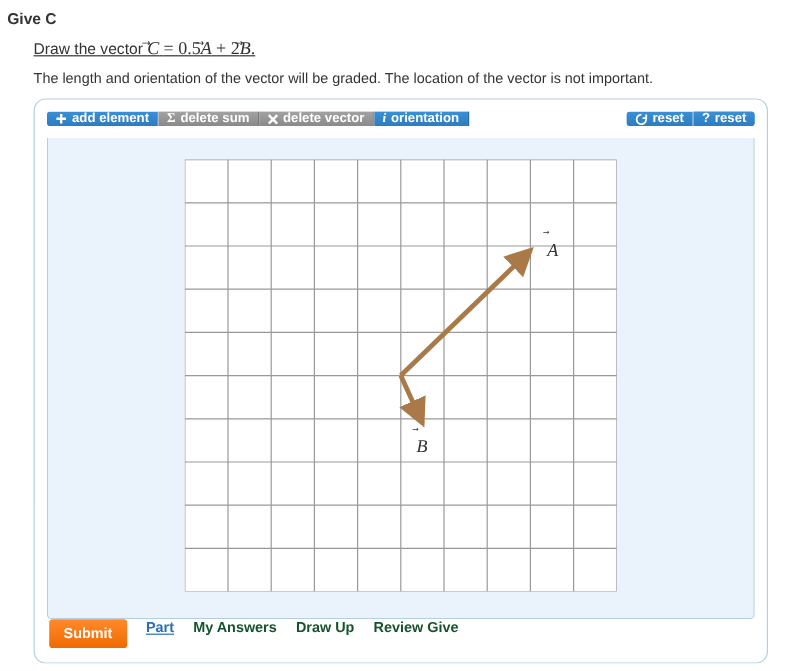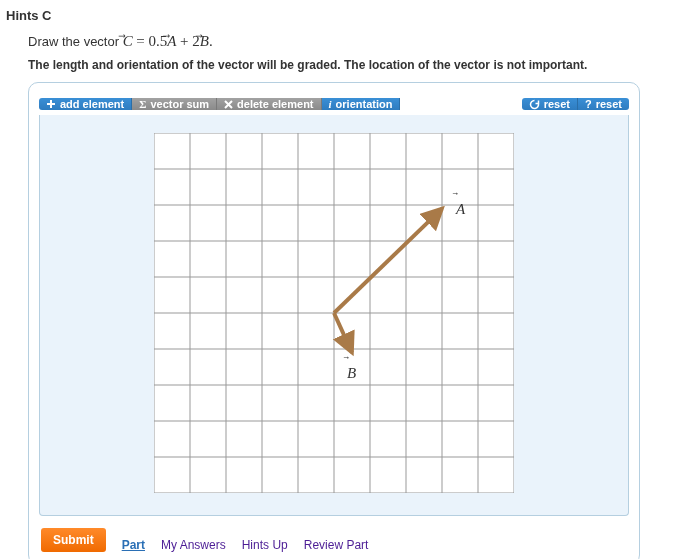--- a/index.html
+++ b/index.html
@@ -15,51 +15,52 @@
   .part-title {
     font-weight: bold;
     font-size: 13px;
     margin: 0 0 10px 0;
     color: #333;
   }
   .instruction {
     margin: 0 0 8px 22px;
     font-size: 13px;
     color: #333;
+    text-decoration: underline;
   }
   .instruction .math {
     font-family: 'Times New Roman', Times, serif;
     font-style: italic;
     font-size: 15px;
   }
   .instruction .vec::before {
     content: "⃗";
     position: absolute;
     margin-left: 3px;
     margin-top: -1px;
     font-style: normal;
   }
   .sub-instruction {
     margin: 0 16px 10px 22px;
     font-size: 12px;
-    font-weight: bold;
+    font-weight: normal;
     color: #333;
   }
   .panel {
     margin-left: 22px;
     width: 612px;
     border: 1px solid #b5cfe0;
     border-radius: 10px;
     padding: 10px 10px 12px 10px;
     background: #fff;
     box-sizing: border-box;
   }
   .toolbar {
     display: flex;
-    align-items: center;
+    align-items: flex-start;
     gap: 0;
     height: 22px;
     font-size: 11px;
     color: #fff;
     font-weight: bold;
   }
   .tb-btn {
     display: flex;
     align-items: center;
     padding: 0 7px;
@@ -101,23 +102,23 @@
   }
   .vec-arrow-over {
     position: absolute;
     font-style: normal;
     font-size: 11px;
     margin-top: -10px;
     margin-left: 2px;
   }
 
   .action-row {
-    margin-top: 12px;
-    display: flex;
-    align-items: flex-end;
+    margin-top: 0;
+    display: flex;
+    align-items: flex-start;
     gap: 16px;
     font-size: 12px;
     margin-left: 2px;
   }
   .submit-btn {
     background: linear-gradient(#ff8a2a,#f06a00);
     color: #fff;
     font-weight: bold;
     border: none;
     border-radius: 3px;
@@ -125,55 +126,56 @@
     font-size: 12px;
     cursor: pointer;
   }
   .link-active {
     color: #2a6fb5;
     text-decoration: underline;
     font-weight: bold;
     cursor: pointer;
   }
   .link-muted {
-    color: #4c1d95;
+    color: #14532d;
     cursor: default;
+    font-weight: bold;
   }
 </style>
 </head>
 <body>
 
-<div class="part-title">Hints C</div>
+<div class="part-title">Give C</div>
 
 <div class="instruction">Draw the vector <span class="math"><span class="vec"></span>C</span> <span class="math" style="font-style:normal">= 0.5</span><span class="math"><span class="vec"></span>A</span> <span class="math" style="font-style:normal">+ 2</span><span class="math"><span class="vec"></span>B</span><span class="math" style="font-style:normal">.</span></div>
 
 <div class="sub-instruction">The length and orientation of the vector will be graded. The location of the vector is not important.</div>
 
 <div class="panel">
 
   <div class="toolbar">
     <div class="tb-btn tb-blue tb-first">
       <span class="ico">
           <svg width="10" height="10">
             <path d="M5 1v8M1 5h8" stroke="#fff" stroke-width="2"></path>
           </svg>
         </span>
       <span>add element</span>
     </div>
     <div class="tb-btn tb-gray">
       <span class="ico" style="font-family:serif;font-weight:bold">Σ</span>
-      <span>vector sum</span>
+      <span>delete sum</span>
     </div>
     <div class="tb-btn tb-gray">
       <span class="ico">
           <svg width="9" height="9">
             <path d="M1 1l7 7M8 1L1 8" stroke="#fff" stroke-width="2"></path>
           </svg>
         </span>
-      <span>delete element</span>
+      <span>delete vector</span>
     </div>
     <div class="tb-btn tb-blue">
       <span class="ico" style="font-family:serif;font-weight:bold;font-style:italic">i</span>
       <span>orientation</span>
     </div>
     <div class="tb-spacer"></div>
     <div class="tb-btn tb-blue tb-rstart">
       <span class="ico">
           <svg width="11" height="11" viewBox="0 0 11 11">
             <path d="M5.5 1.5a4 4 0 1 0 3.9 3.1" fill="none" stroke="#fff" stroke-width="1.5"></path>
@@ -227,17 +229,17 @@
       <div class="vec-label" style="left:193px; top:232px;">
         <span class="vec-arrow-over">⃗</span><span>B</span>
       </div>
     </div>
   </div>
 
   <div class="action-row">
     <button class="submit-btn">Submit</button>
     <span class="link-active">Part</span>
     <span class="link-muted">My Answers</span>
-    <span class="link-muted">Hints Up</span>
-    <span class="link-muted">Review Part</span>
+    <span class="link-muted">Draw Up</span>
+    <span class="link-muted">Review Give</span>
   </div>
 
 </div>
 
 </body></html>

